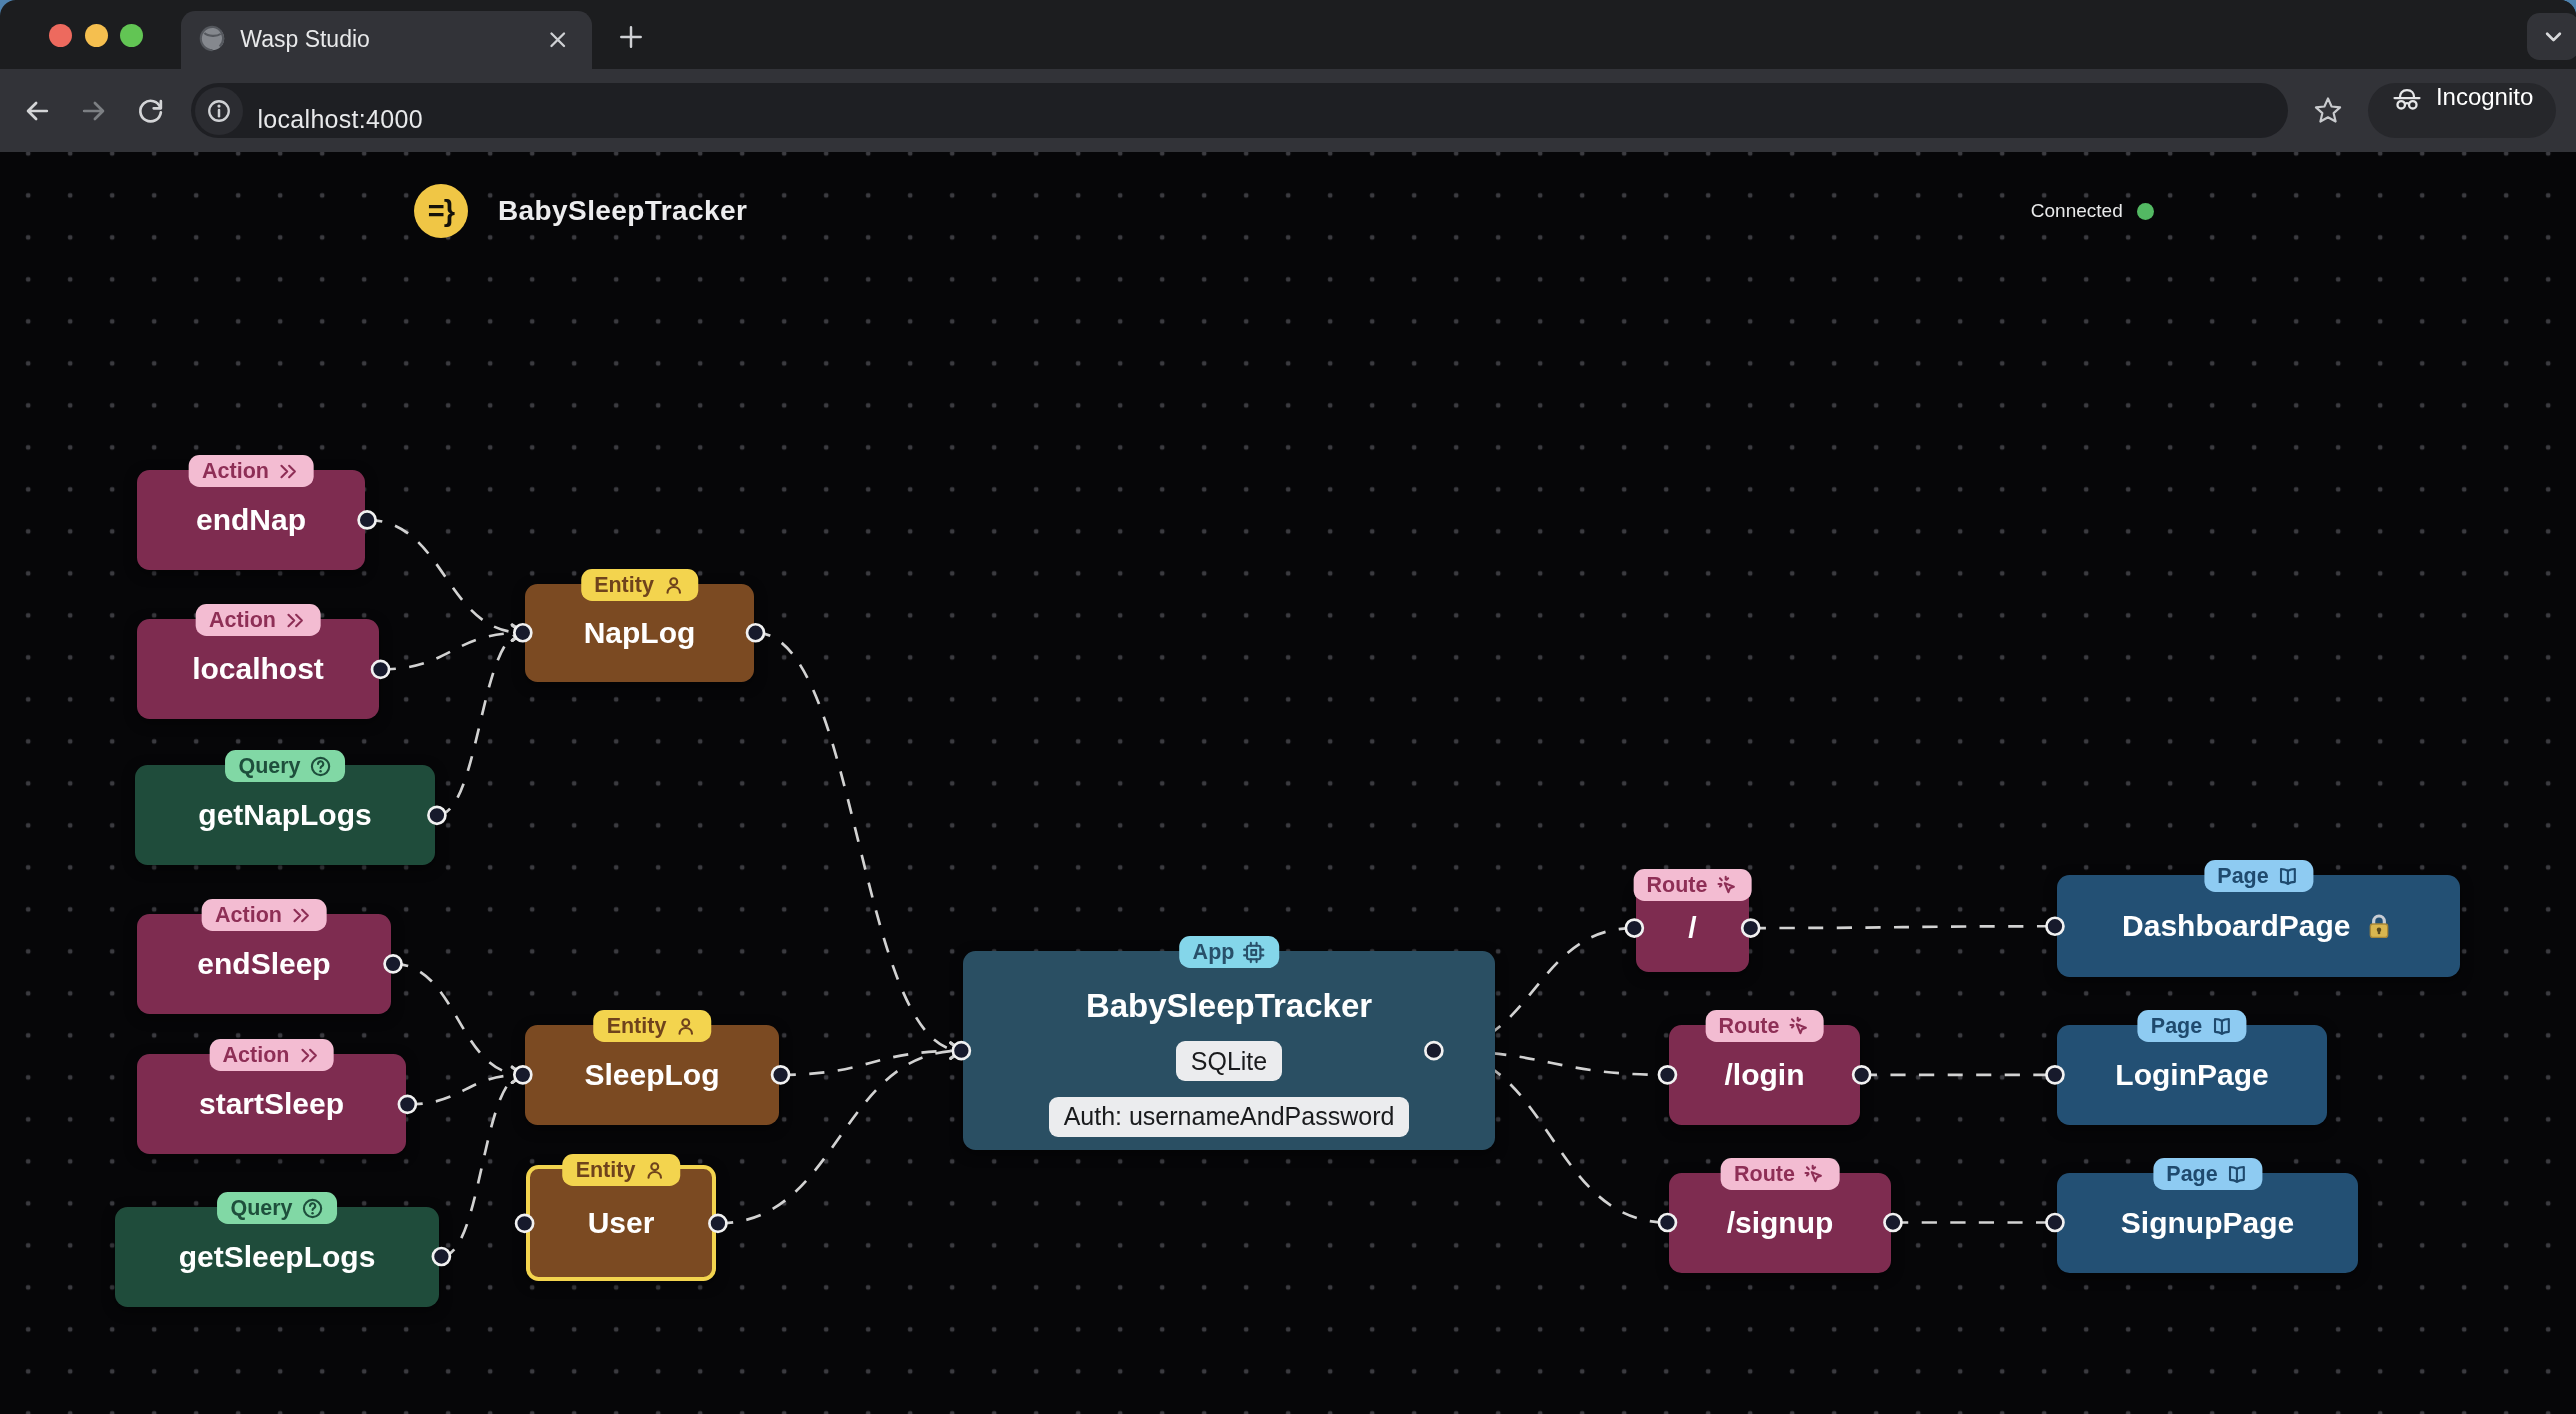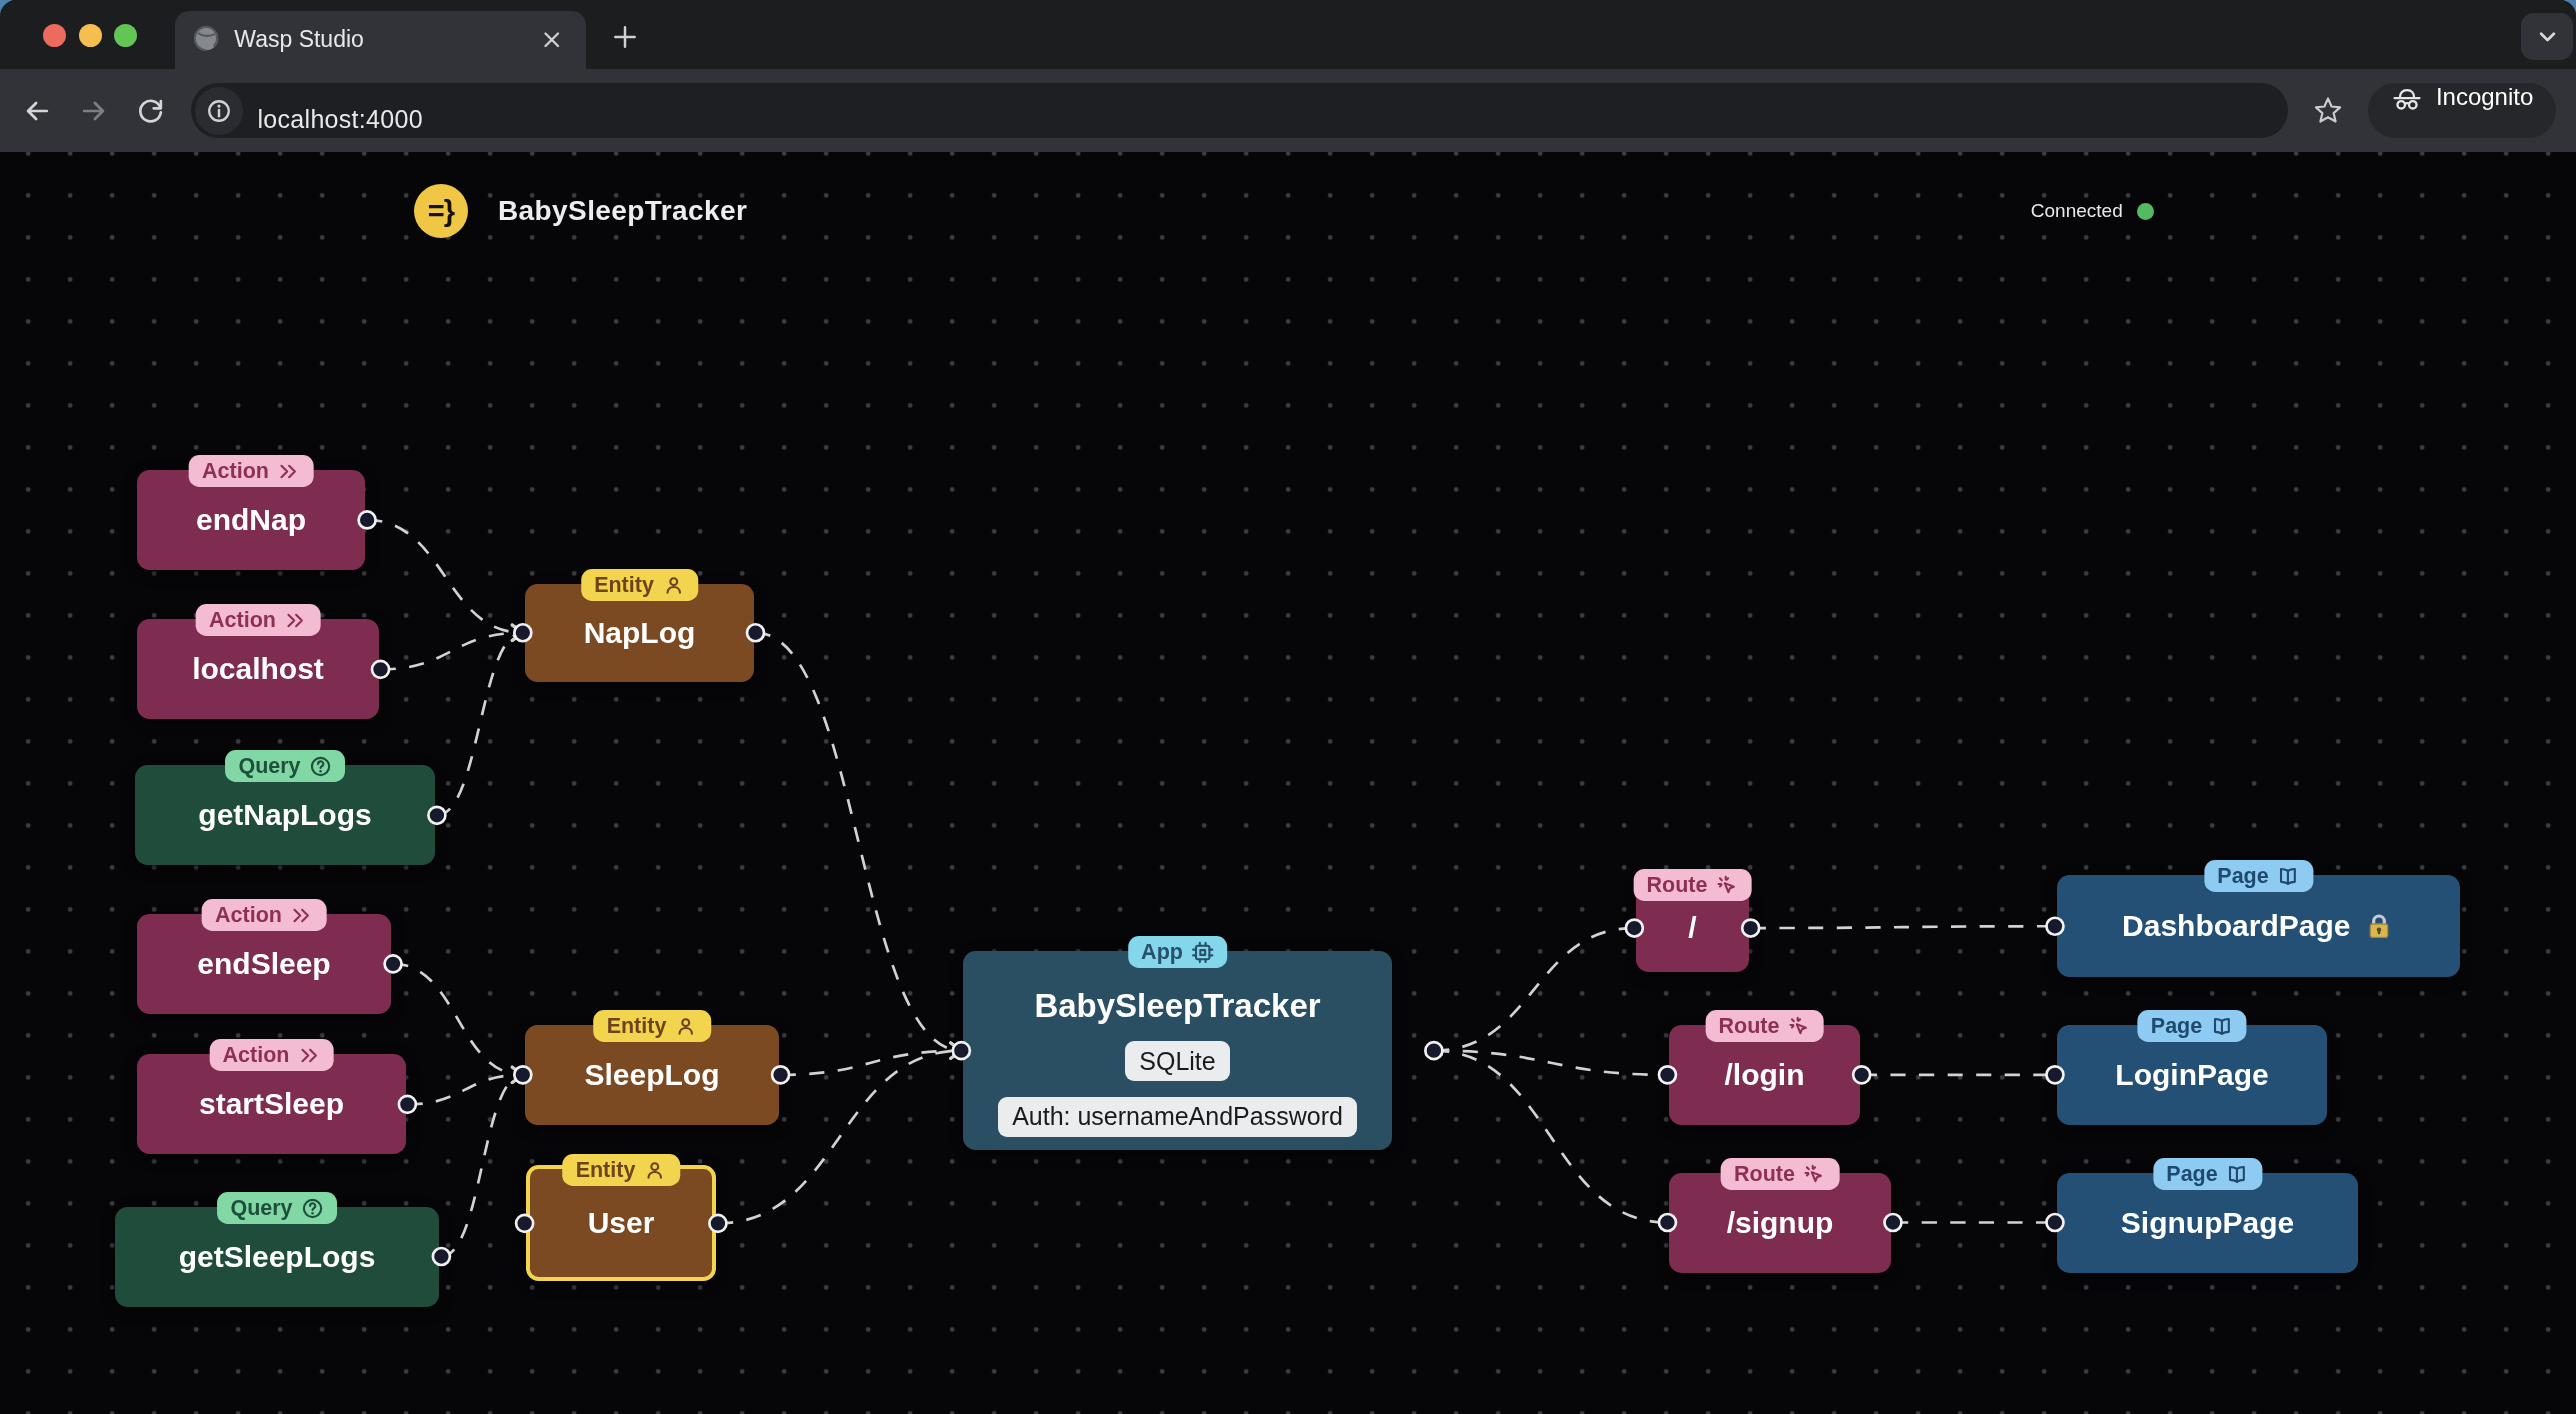--- a/index.html
+++ b/index.html
@@ -1,21 +1,21 @@
 <!DOCTYPE html>
 <html style="font-size:14.3px"><head>
 <meta charset="utf-8">
 <style>
   html,body{margin:0;padding:0;overflow:hidden;background:#4f82ae;}
   body{font-family:"Liberation Sans","DejaVu Sans",sans-serif;-webkit-font-smoothing:antialiased;}
   .screen{position:relative;width:2576px;height:1414px;background:#4f82ae;overflow:hidden;}
   .window{position:absolute;inset:0;border-radius:16px 16px 0 0;background:#1c1d1f;overflow:hidden;}
 
   
-  .tabstrip{position:absolute;left:9px;top:0;right:0;height:69px;background:#1c1d1f;}
+  .tabstrip{position:absolute;left:15px;top:0;right:0;height:69px;background:#1c1d1f;}
   .traffic{position:absolute;left:34px;top:24px;display:flex;gap:12.5px;}
   .light{width:23px;height:23px;border-radius:50%;}
   .light.red{background:#ed6a5e;}
   .light.yellow{background:#f5bf4f;}
   .light.green{background:#62c554;}
   .tab{position:absolute;left:166px;top:10.7px;width:411px;height:58px;border-radius:14.3px 14.3px 0 0;
        background:#323338;display:flex;align-items:center;padding:0 18px;box-sizing:border-box;}
   .tab-title{font-size:23px;color:#e8e9ea;margin-left:14.3px;white-space:nowrap;}
   .tab-close{margin-left:auto;color:#cfd1d4;font-size:23px;width:32px;height:32px;display:flex;align-items:center;justify-content:center;border-radius:50%;}
   .newtab-btn{position:absolute;left:594px;top:15px;width:43px;height:43px;border-radius:10.7px;display:flex;align-items:center;justify-content:center;}
@@ -262,21 +262,21 @@
                 <span>Entity</span>
                 <svg width="23" height="23" viewBox="0 0 24 24" fill="none" stroke="currentColor" stroke-width="2.2" stroke-linecap="round" stroke-linejoin="round">
                   <circle cx="12" cy="8" r="3.6"></circle>
                   <path d="M5.5 19.5 c0-3.7 2.9-6 6.5-6 s6.5 2.3 6.5 6"></path>
                 </svg>
               </div>
               <div class="nlabel">
                 <span>User</span>
               </div>
             </div>
-            <div class="node kind-app" style="left: 963px; top: 951px; width: 429px; height: 199px; background: rgb(42, 79, 99);">
+            <div class="node kind-app" style="left: 963px; top: 951px; width: 532px; height: 199px; background: rgb(42, 79, 99);">
               <div class="badge" style="background: rgb(132, 214, 234); color: rgb(40, 80, 106);">
                 <span>App</span>
                 <svg width="23" height="23" viewBox="0 0 24 24" fill="none" stroke="currentColor" stroke-width="2.2" stroke-linecap="round" stroke-linejoin="round">
                   <rect x="5" y="5" width="14" height="14" rx="2"></rect>
                   <rect x="9.5" y="9.5" width="5" height="5"></rect>
                   <path d="M9 2v3 M15 2v3 M9 19v3 M15 19v3 M2 9h3 M2 15h3 M19 9h3 M19 15h3"></path>
                 </svg>
               </div>
               <div class="nlabel">
                 <span>BabySleepTracker</span>

